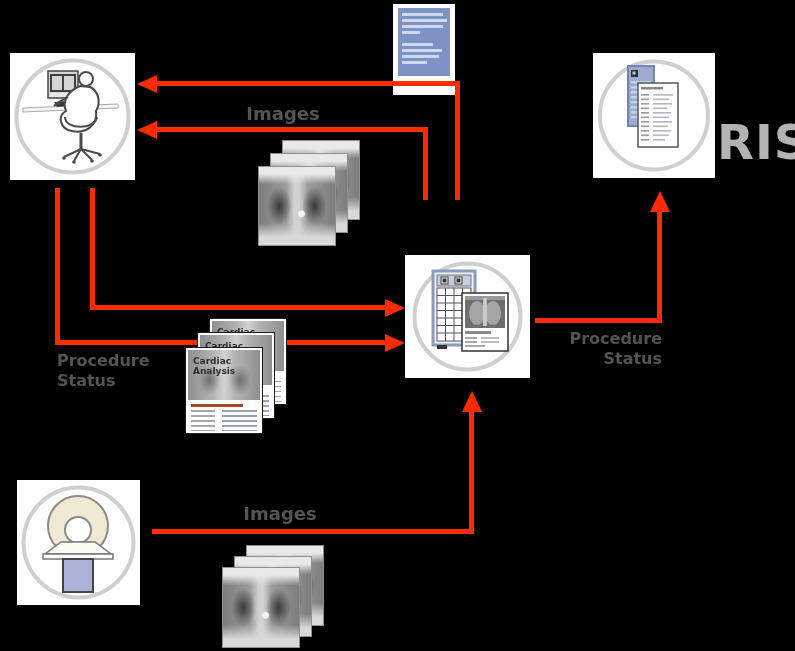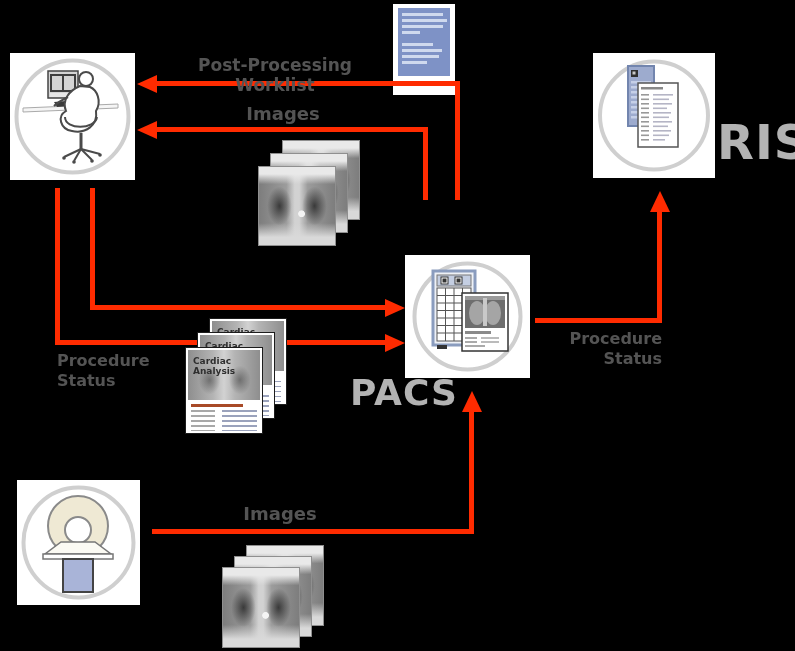--- a/index.html
+++ b/index.html
@@ -174,39 +174,37 @@
       <ellipse cx="88" cy="58" rx="8" ry="12" fill="#a5a5a5"></ellipse>
       <rect x="78" y="43" width="4" height="28" fill="#c9c9c9"></rect>
       <rect x="60" y="76" width="26" height="3" fill="#8a8a8a"></rect>
       <rect x="60" y="82" width="12" height="2" fill="#aaaaaa"></rect>
         <rect x="76" y="82" width="18" height="2" fill="#bbbbbb"></rect>
       <rect x="60" y="86" width="12" height="2" fill="#aaaaaa"></rect>
         <rect x="76" y="86" width="18" height="2" fill="#bbbbbb"></rect>
       <rect x="60" y="90" width="20" height="2" fill="#aaaaaa"></rect>
     </svg>
   </div>
-  <div class="syslbl" style="left:350px;top:372px;font-size:36px;">PACS</div>
 
   <div class="node" style="left:17px;top:480px;width:123px;height:125px;">
     <svg viewBox="0 0 123 125">
       <circle cx="61.5" cy="62.5" r="55" fill="#ffffff" stroke="#cfcfcf" stroke-width="4"></circle>
       <circle cx="61" cy="46" r="30" fill="#efe9d4" stroke="#8a8a8a" stroke-width="2"></circle>
       <circle cx="61" cy="50" r="13" fill="#ffffff" stroke="#8a8a8a" stroke-width="2"></circle>
       <polygon points="44,62 78,62 94,74 28,74" fill="#fbfaf3" stroke="#777777" stroke-width="1.5"></polygon>
       <rect x="26" y="74" width="70" height="5" fill="#ffffff" stroke="#777777" stroke-width="1.5"></rect>
       <rect x="46" y="79" width="30" height="33" fill="#a9b4d8" stroke="#444444" stroke-width="2"></rect>
     </svg>
   </div>
 
   <div>
     <div class="ah ah-left" style="left:137px;top:75px;"></div>
     <div class="seg" style="left:155px;top:81px;width:305px;height:5px;"></div>
     <div class="seg" style="left:455px;top:83px;width:5px;height:117px;"></div>
   </div>
-  <div class="lbl lbl-lg" style="left:160px;top:55px;width:230px;">Post-Processing Worklist</div>
 
   <div>
     <div class="ah ah-left" style="left:137px;top:121px;"></div>
     <div class="seg" style="left:155px;top:127px;width:273px;height:5px;"></div>
     <div class="seg" style="left:423px;top:129px;width:5px;height:71px;"></div>
   </div>
   <div class="lbl lbl-lg" style="left:233px;top:103px;width:100px;font-size:18px;">Images</div>
 
   <div>
     <div class="seg" style="left:90px;top:188px;width:5px;height:120px;"></div>

